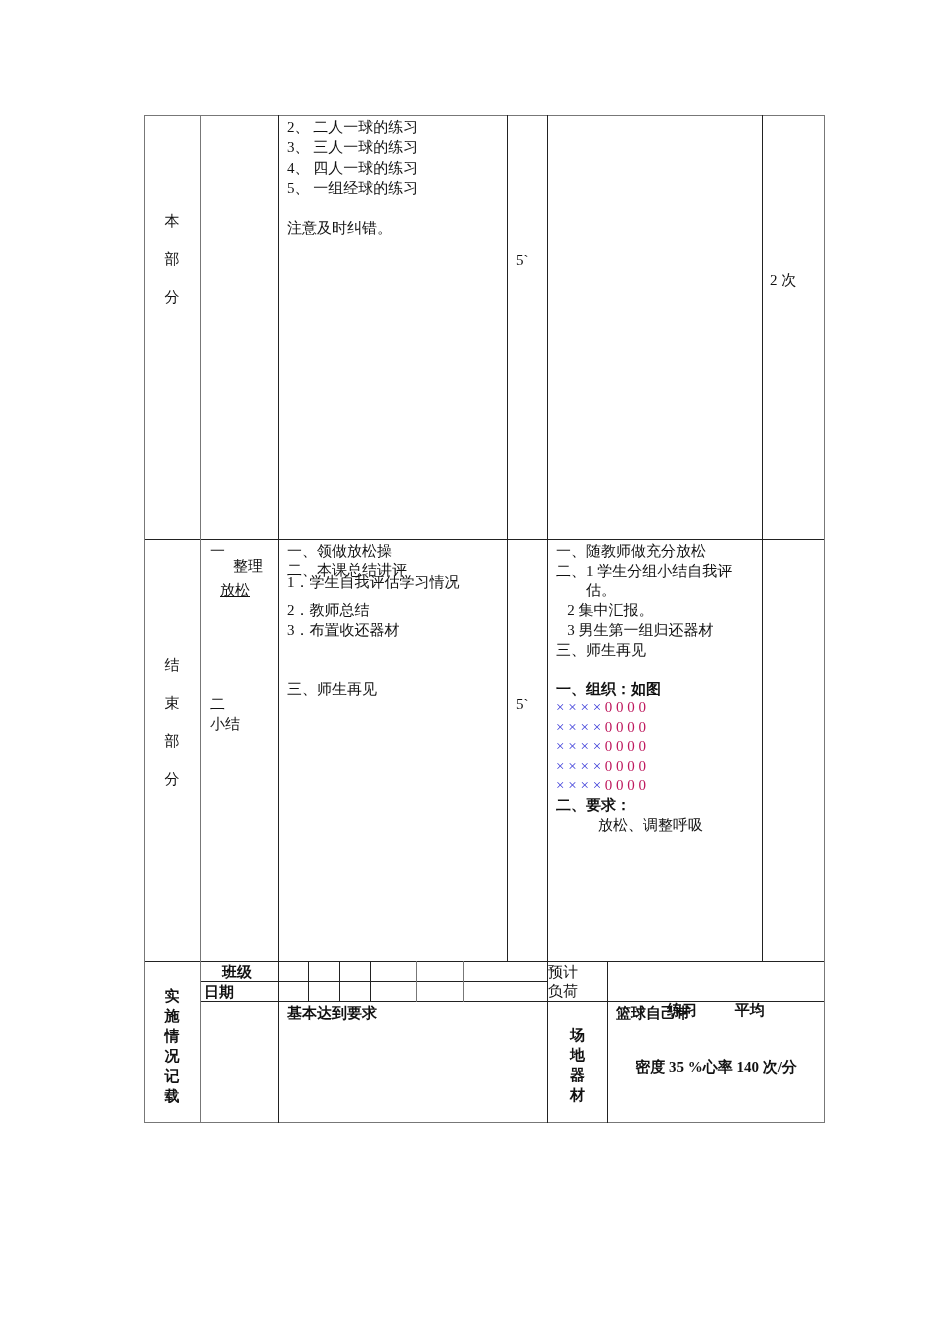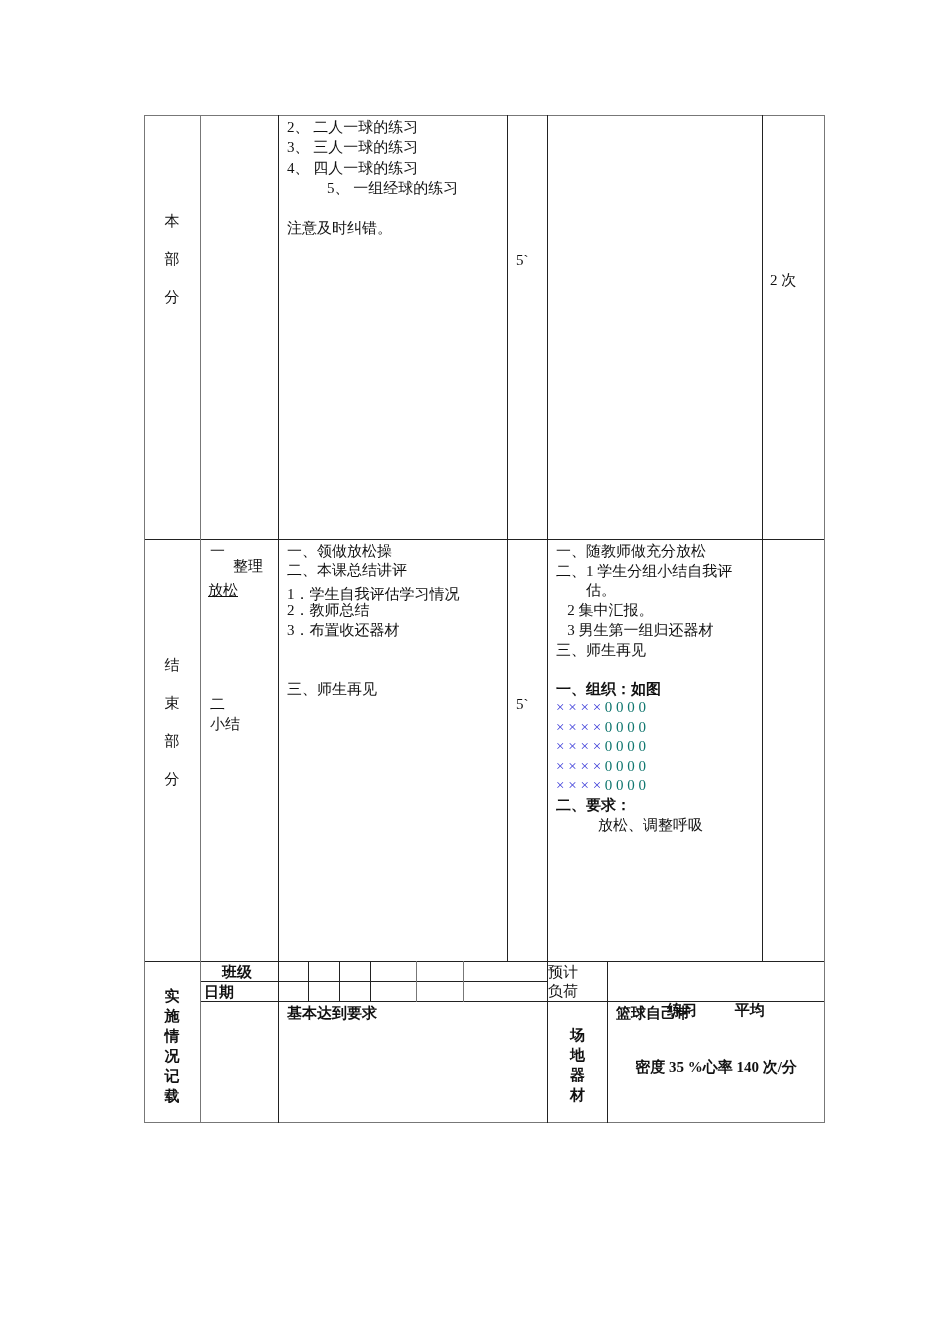--- a/index.html
+++ b/index.html
@@ -7,21 +7,21 @@
   .abs { position: absolute; }
   .vline { position: absolute; width: 1px; background: #222; }
   .hline { position: absolute; height: 1px; background: #222; }
   .grey { background: #777; }
   .txt { position: absolute; line-height: 20px; white-space: pre; font-size: 15px; }
   .bold { font-weight: bold; font-family: "Liberation Serif", "DejaVu Serif", serif; }
   .sans { font-family: "Liberation Sans", "DejaVu Sans", sans-serif; }
   .vert { position: absolute; text-align: center; width: 56px; }
   .vert span { display: block; }
   .blue { color: #3a3ad8; }
-  .red { color: #0f766e; }
+  .red { color: #be185d; }
   .org-row { height: 19.5px; line-height: 19.5px; white-space: pre; }
 </style>
 </head>
 <body>
 
 <div>
 
   <div class="hline grey" style="left:144px; top:115px; width:681px;"></div>
   <div class="hline" style="left:144px; top:539px; width:681px;"></div>
   <div class="hline" style="left:144px; top:961px; width:681px;"></div>
@@ -48,45 +48,45 @@
 <div class="vert" style="left:144px; top:212px;">
   <span style="height:38px;">本</span>
   <span style="height:38px;">部</span>
   <span style="height:38px;">分</span>
 </div>
 
 <div>
   <div class="txt" style="left:287px; top:117px;">2、 二人一球的练习</div>
   <div class="txt" style="left:287px; top:137px;">3、 三人一球的练习</div>
   <div class="txt" style="left:287px; top:158px;">4、 四人一球的练习</div>
-  <div class="txt" style="left:287px; top:178px;margin-left:40px;">5、 一组经球的练习</div>
+  <div class="txt" style="left:287px; top:178px;">5、 一组经球的练习</div>
   <div class="txt" style="left:287px; top:218px;">注意及时纠错。</div>
 </div>
 <div class="txt" style="left:516px; top:250px;">5`</div>
 <div class="txt" style="left:770px; top:270px;">2 次</div>
 
 <div class="vert" style="left:144px; top:656px;">
   <span style="height:38px;">结</span>
   <span style="height:38px;">束</span>
   <span style="height:38px;">部</span>
   <span style="height:38px;">分</span>
 </div>
 
 <div>
   <div class="txt" style="left:210px; top:541px;">一</div>
   <div class="txt" style="left:210px; top:556px;margin-left:23px;">整理</div>
-  <div class="txt" style="left:208px; top:580px;text-decoration:underline;">放松</div>
+  <div class="txt" style="left:220px; top:580px;text-decoration:underline;">放松</div>
   <div class="txt" style="left:210px; top:694px;">二</div>
   <div class="txt" style="left:210px; top:714px;text-align:right;">小结</div>
 </div>
 
 <div>
   <div class="txt" style="left:287px; top:541px;">一、领做放松操</div>
   <div class="txt" style="left:287px; top:560px;">二、本课总结讲评</div>
-  <div class="txt" style="left:287px; top:584px;">1．学生自我评估学习情况</div>
+  <div class="txt" style="left:287px; top:572px;">1．学生自我评估学习情况</div>
   <div class="txt" style="left:287px; top:600px;">2．教师总结</div>
   <div class="txt" style="left:287px; top:620px;">3．布置收还器材</div>
   <div class="txt" style="left:287px; top:679px;">三、师生再见</div>
 </div>
 <div class="txt" style="left:516px; top:694px;">5`</div>
 
 <div>
   <div class="txt" style="left:556px; top:541px;text-align:right;">一、随教师做充分放松</div>
   <div class="txt" style="left:556px; top:561px;">二、1 学生分组小结自我评</div>
   <div class="txt" style="left:556px; top:580px;">        估。</div>

